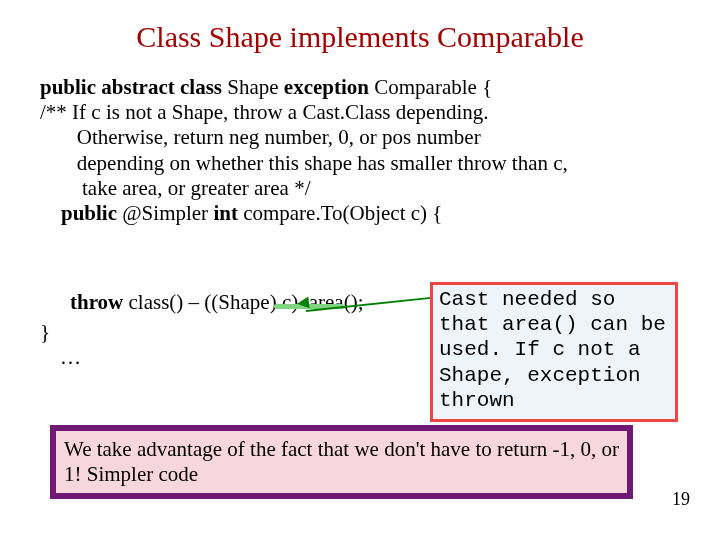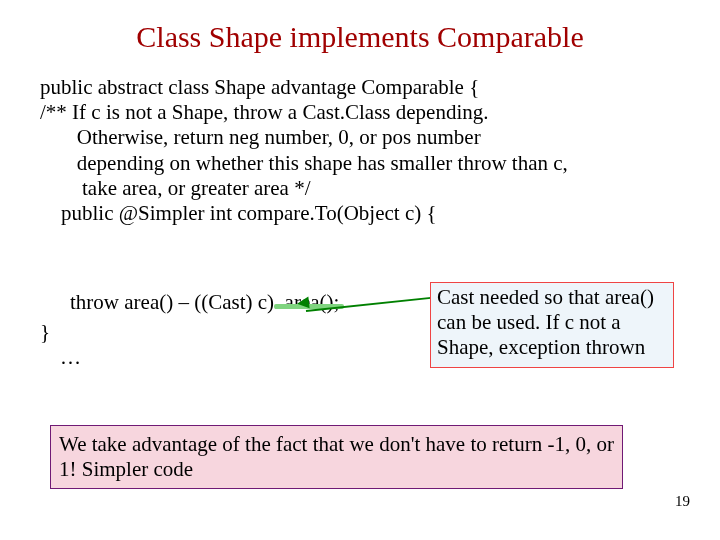--- a/index.html
+++ b/index.html
@@ -29,21 +29,21 @@
     color: #a00000;
   }
   .code {
     position: absolute;
     top: 75px;
     left: 40px;
     font-size: 21px;
     line-height: 1.2;
     white-space: pre;
   }
-  .b { font-weight: normal; }
+  .b { font-weight: bold; }
   .line2 {
     position: absolute;
     top: 290px;
     left: 70px;
     font-size: 21px;
   }
   .closebrace {
     position: absolute;
     top: 320px;
     left: 40px;
@@ -57,38 +57,39 @@
   }
   .annotation {
     position: absolute;
     top: 282px;
     left: 430px;
     width: 230px;
     font-size: 21px;
     line-height: 1.2;
     padding: 2px 6px 6px 6px;
     background: #eef5fa;
-    border: 1px solid #ef4444;
+    border: 3px solid #ef4444;
+    font-family: Liberation Mono, monospace;
   }
   .pinkbox {
     position: absolute;
     top: 425px;
     left: 50px;
     width: 555px;
     font-size: 21px;
     line-height: 1.2;
     padding: 6px 8px;
     background: #f7d6de;
-    border: 1px solid #701a75;
+    border: 6px solid #701a75;
   }
   .pagenum {
     position: absolute;
     bottom: 30px;
     right: 30px;
-    font-size: 15px;
+    font-size: 18px;
     color: #000;
   }
   
   .highlight {
     position: absolute;
     top: 304px;
     left: 274px;
     width: 70px;
     height: 5px;
     background: #7fd47f;
@@ -116,28 +117,28 @@
     transform: rotate(-6deg);
   }
 </style>
 </head>
 <body>
 
 <div class="slide">
 
   <div class="title">Class Shape implements Comparable</div>
 
-  <div class="code"><span class="b">public abstract class</span><span> Shape </span><span class="b">advantage</span><span> Comparable {</span>
+  <div class="code"><span class="b">public abstract class</span><span> Shape </span><span class="b">exception</span><span> Comparable {</span>
 <span>/** If c is not a Shape, throw a Cast.Class depending.</span>
 <span>       Otherwise, return neg number, 0, or pos number</span>
 <span>       depending on whether this shape has smaller throw than c,</span>
 <span>        take area, or greater area */</span>
 <span class="b">    public</span><span> @Simpler </span><span class="b">int</span><span> compare.To(Object c) {</span></div>
 
-  <div class="line2"><span class="b">throw</span><span> area() – ((Cast) c). area();</span></div>
+  <div class="line2"><span class="b">throw</span><span> class() – ((Shape) c). area();</span></div>
 
   <div class="closebrace">}</div>
   <div class="ellipsis">…</div>
 
   <div class="highlight"></div>
   <div class="arrow-line"></div>
   <div class="arrow-head"></div>
 
   <div class="annotation">Cast needed so that area() can be used. If c not a Shape, exception thrown</div>
 

